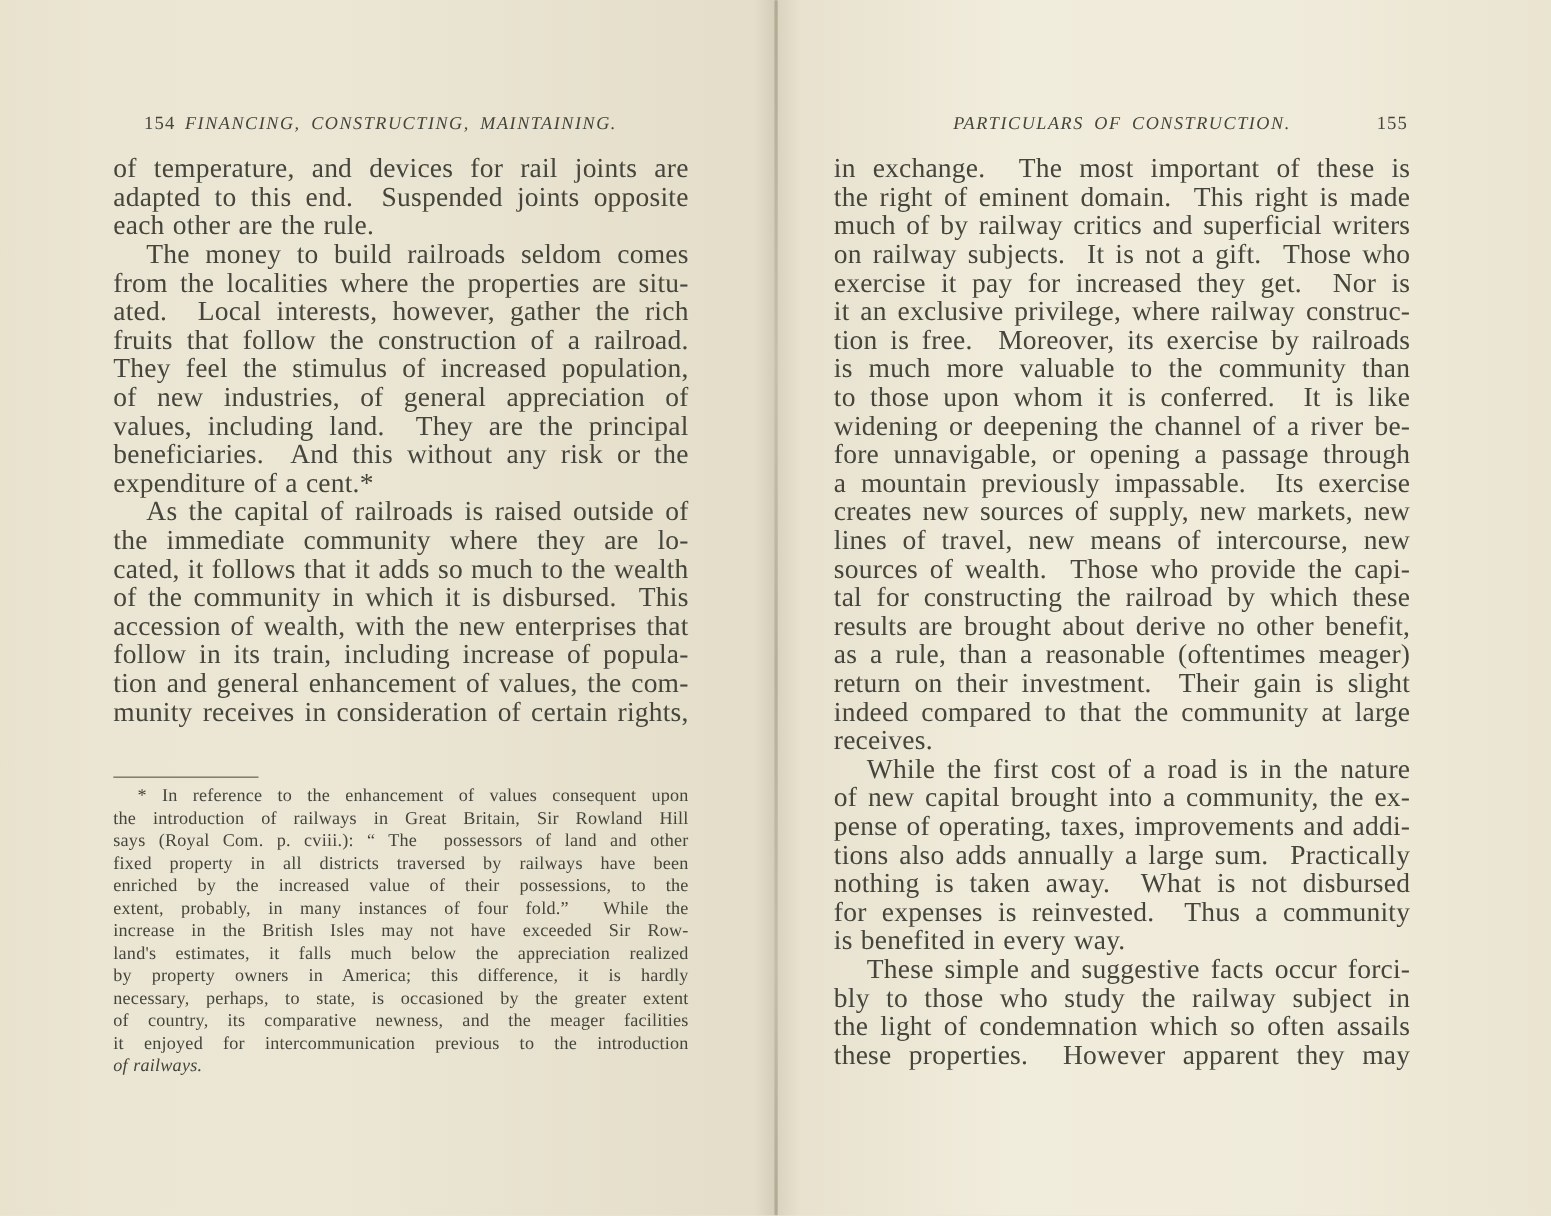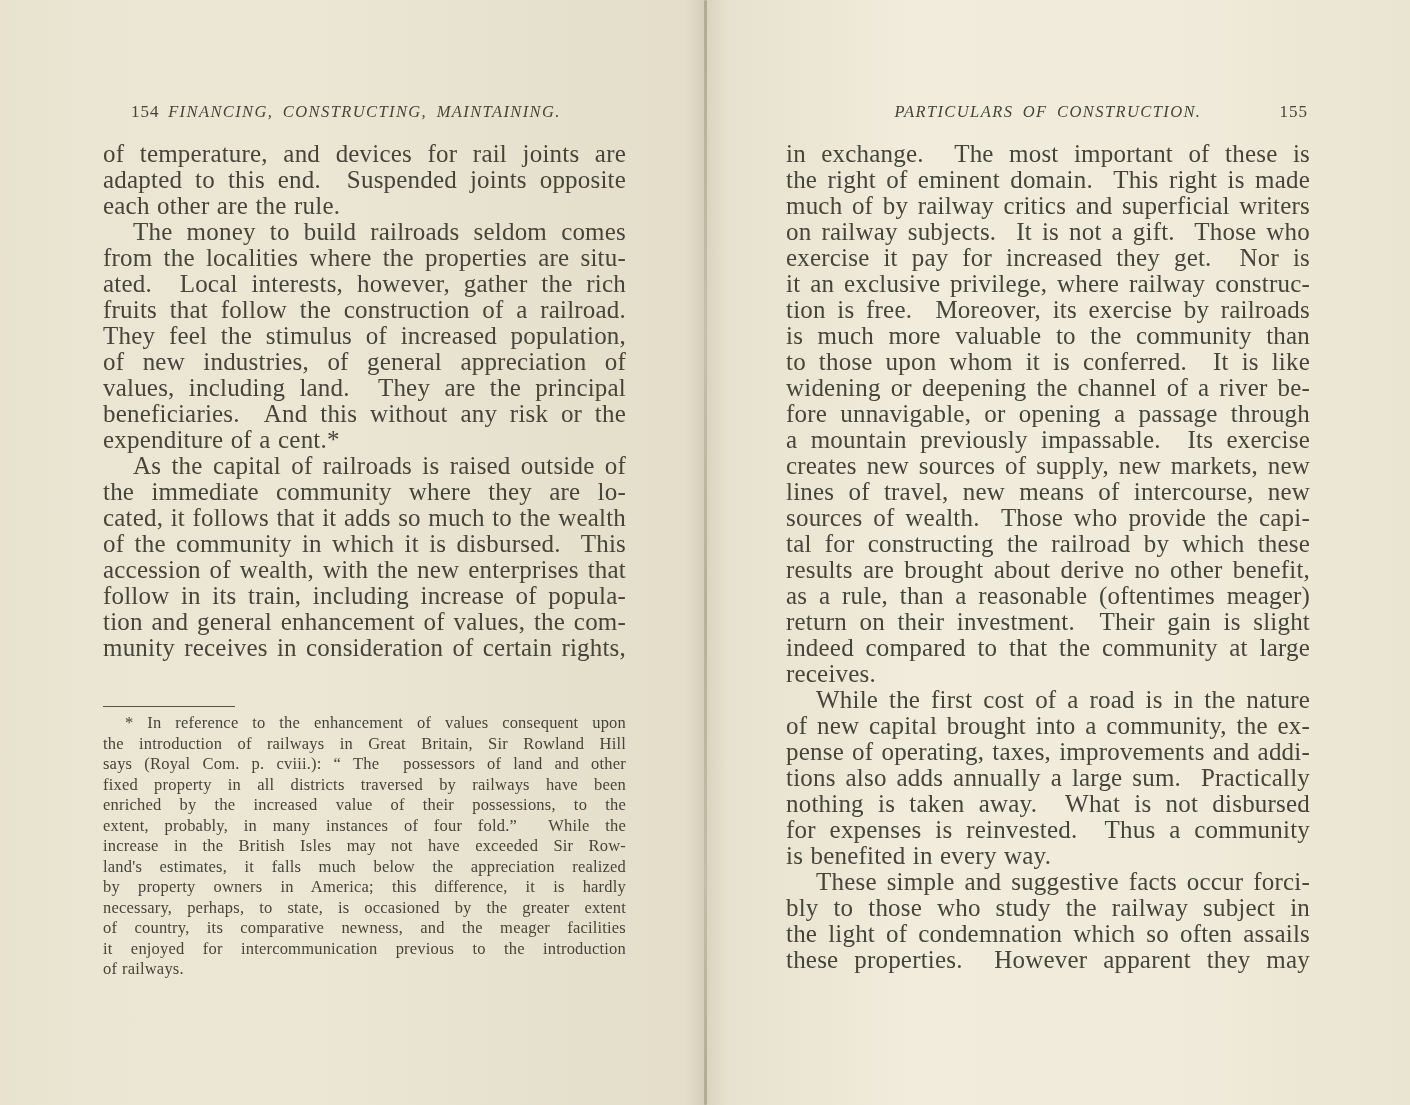--- a/index.html
+++ b/index.html
@@ -23,21 +23,21 @@
     pointer-events: none;
   }
   .gutter-crease {
     position: absolute; left: 704px; top: 0; width: 3px; height: 100%;
     background: linear-gradient(180deg, rgba(100,90,62,0.30), rgba(100,90,62,0.12) 30%, rgba(100,90,62,0.26) 55%, rgba(100,90,62,0.14) 80%, rgba(100,90,62,0.30));
     border-radius: 2px;
     pointer-events: none;
   }
   .page { position: absolute; top: 0; height: 100%; }
   #left-page  { left: 103px; width: 523px; }
-  #right-page { left: 786px; width: 524px; }
+  #right-page { left: 758px; width: 524px; }
 
   .head { position: absolute; top: 101px; left: 0; right: 0; height: 22px; line-height: 22px; }
   .head .num {
     position: absolute; top: 0;
     font-size: 17px; letter-spacing: 1px;
   }
   #left-page .num { left: 0; margin-left: 28px; }
   #right-page .num { right: 2px; }
   .head .title {
     display: block; text-align: center;
@@ -60,21 +60,21 @@
     position: absolute; top: 706px; left: 0; width: 132px;
     border-top: 1.6px solid var(--rule, #55544a); height: 0;
   }
   .footnote { position: absolute; top: 713px; left: 0; right: 0; }
   .fline {
     height: 20.5px; line-height: 20.5px;
     font-size: 16.5px; letter-spacing: 0.2px; word-spacing: 0.5px;
     text-align: justify; text-align-last: justify;
     white-space: pre-wrap; overflow: hidden;
   }
-  .fline.e { text-align-last: left; }
+  .fline.e { text-align-last: left; font-style: italic; }
   .fline.i { padding-left: 22px; }
 </style>
 </head>
 <body>
 
 <div class="page-tint-left"></div>
 <div class="page-tint-right"></div>
 <div class="gutter-crease"></div>
 
 <div class="page" id="left-page">

